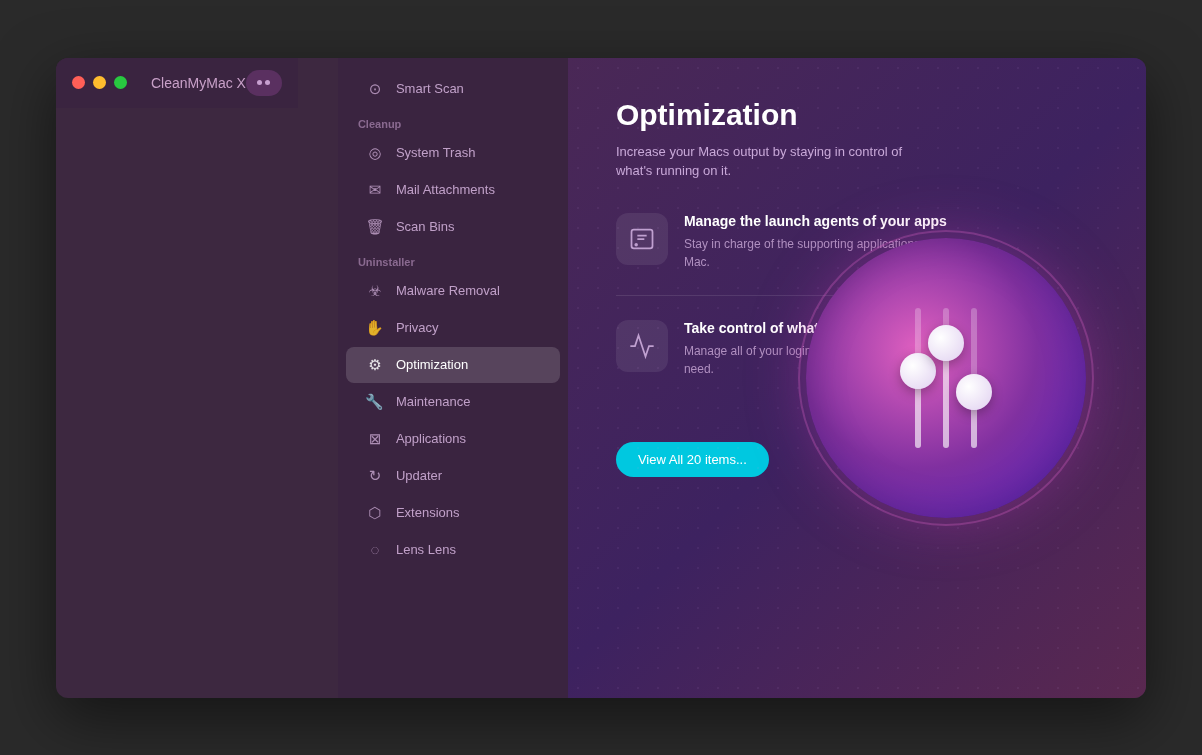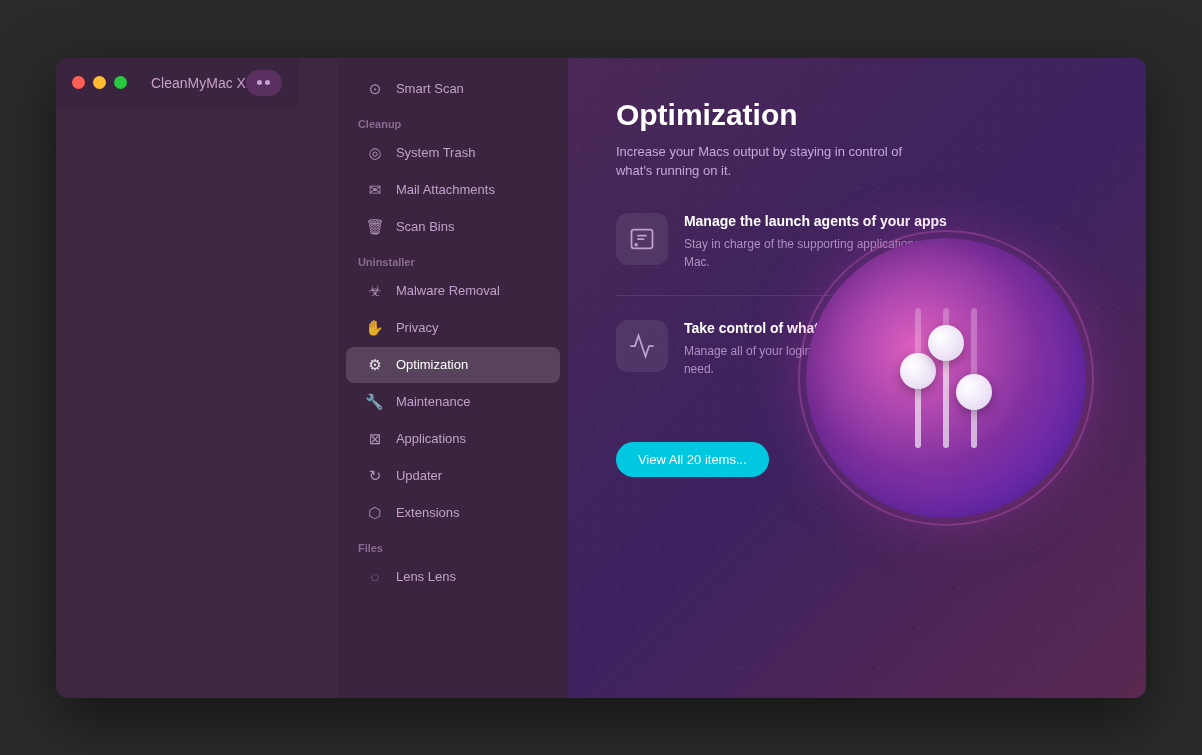--- a/index.html
+++ b/index.html
@@ -324,21 +324,20 @@
       </div>
       <div class="sidebar-item">
         <span class="sidebar-icon">↻</span>
         <span>Updater</span>
       </div>
       <div class="sidebar-item">
         <span class="sidebar-icon">⬡</span>
         <span>Extensions</span>
       </div>
 
-      <div class="sidebar-section-label">Files</div>
       <div class="sidebar-item">
         <span class="sidebar-icon">◌</span>
         <span>Lens Lens</span>
       </div>
 
     </div>
 
     <div class="main-content">
       <h1 class="page-title">Optimization</h1>
       <p class="page-subtitle">Increase your Macs output by staying in control of what's running on it.</p>

